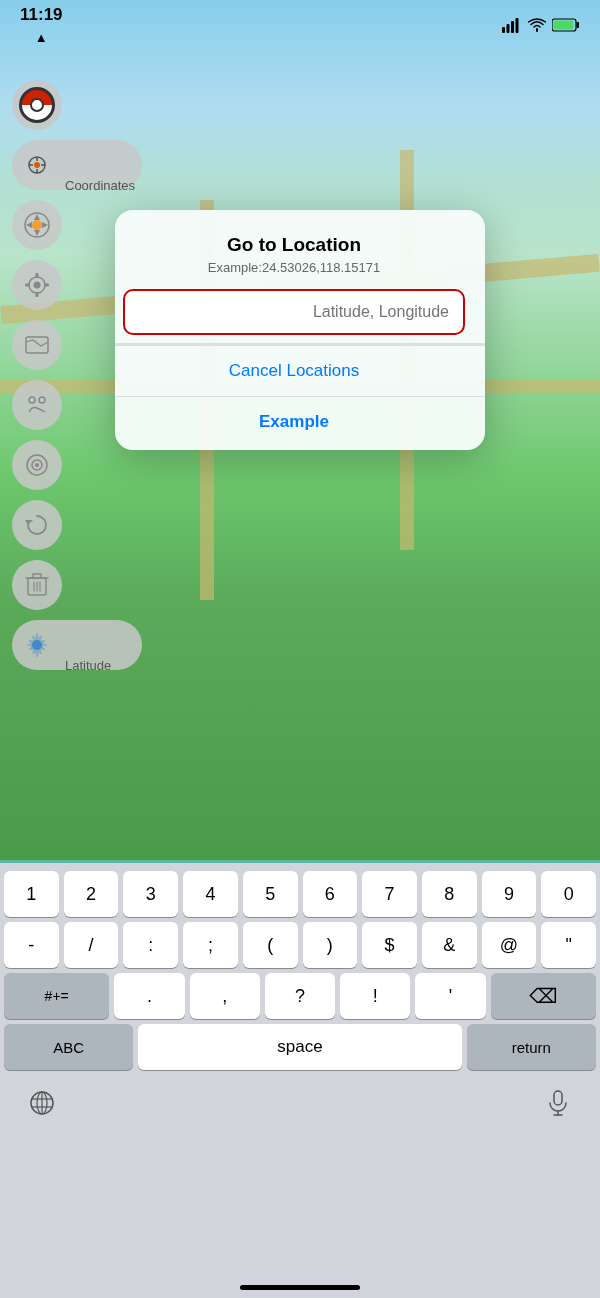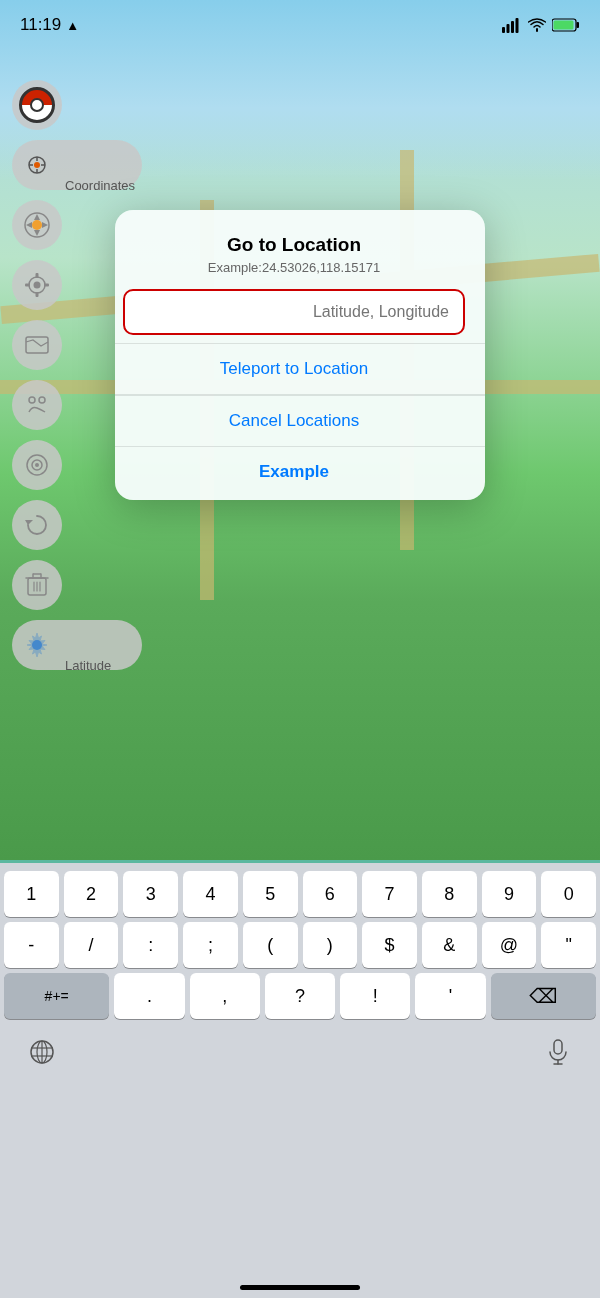--- a/index.html
+++ b/index.html
@@ -47,25 +47,26 @@
       top: 0; left: 0; right: 0;
       height: 50px;
       display: flex;
       align-items: center;
       justify-content: space-between;
       padding: 0 20px;
       z-index: 100;
     }
     .status-time {
       font-size: 17px;
-      font-weight: 400;
+      font-weight: 700;
       color: #000;
       display: flex;
       align-items: center;
       gap: 5px;
+      flex-direction: column;
     }
     .status-icons {
       display: flex;
       align-items: center;
       gap: 6px;
     }
 
     
     .sidebar {
       position: absolute;
@@ -406,21 +407,20 @@
 <div class="dialog-overlay">
   <div class="dialog">
     <div class="dialog-title">Go to Location</div>
     <div class="dialog-subtitle">Example:24.53026,118.15171</div>
 
     <div class="dialog-input-wrapper">
       <input type="text" class="dialog-input" value="" placeholder="Latitude, Longitude" style="">
     </div>
 
     <div class="dialog-divider"></div>
-    <button class="dialog-btn">Teleport to Location</button>
     <div class="dialog-divider"></div>
     <div class="dialog-divider"></div>
     <button class="dialog-btn">Cancel Locations</button>
     <div class="dialog-divider"></div>
     <button class="dialog-btn cancel">Example</button>
   </div>
 </div>
 
 <div class="keyboard">
   <div class="keyboard-rows">
@@ -454,20 +454,25 @@
     <div class="kb-row">
       <div class="kb-key dark wide" style="font-size:14px;">#+=</div>
       <div class="kb-key">.</div>
       <div class="kb-key">,</div>
       <div class="kb-key">?</div>
       <div class="kb-key">!</div>
       <div class="kb-key">'</div>
       <div class="kb-key dark wide" style="font-size:20px;">⌫</div>
     </div>
 
+    <div class="kb-row">
+      <div class="kb-key dark action" style="font-size:15px;">ABC</div>
+      <div class="kb-key space-key" style="font-size:17px;">space</div>
+      <div class="kb-key dark action" style="font-size:15px;">return</div>
+    </div>
   </div>
 
   <div style="display:flex; justify-content:space-between; padding: 2px 20px 0 20px;">
     <div class="kb-globe">
       <svg width="26" height="26" viewBox="0 0 26 26" fill="none">
         <circle cx="13" cy="13" r="11" stroke="#555" stroke-width="1.5" fill="none"></circle>
         <ellipse cx="13" cy="13" rx="5" ry="11" stroke="#555" stroke-width="1.2" fill="none"></ellipse>
         <line x1="2" y1="9" x2="24" y2="9" stroke="#555" stroke-width="1.2"></line>
         <line x1="2" y1="17" x2="24" y2="17" stroke="#555" stroke-width="1.2"></line>
         <line x1="13" y1="2" x2="13" y2="24" stroke="#555" stroke-width="1.2"></line>

